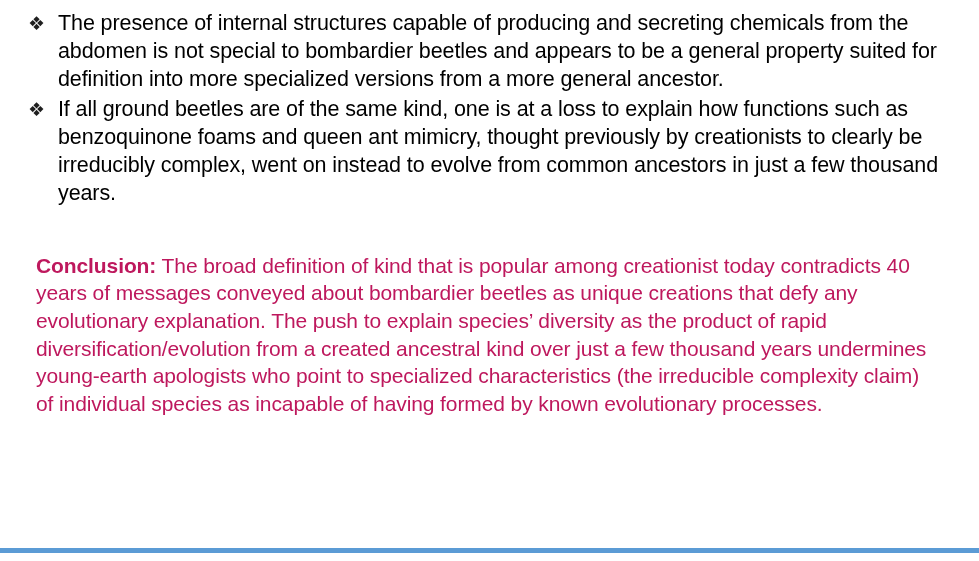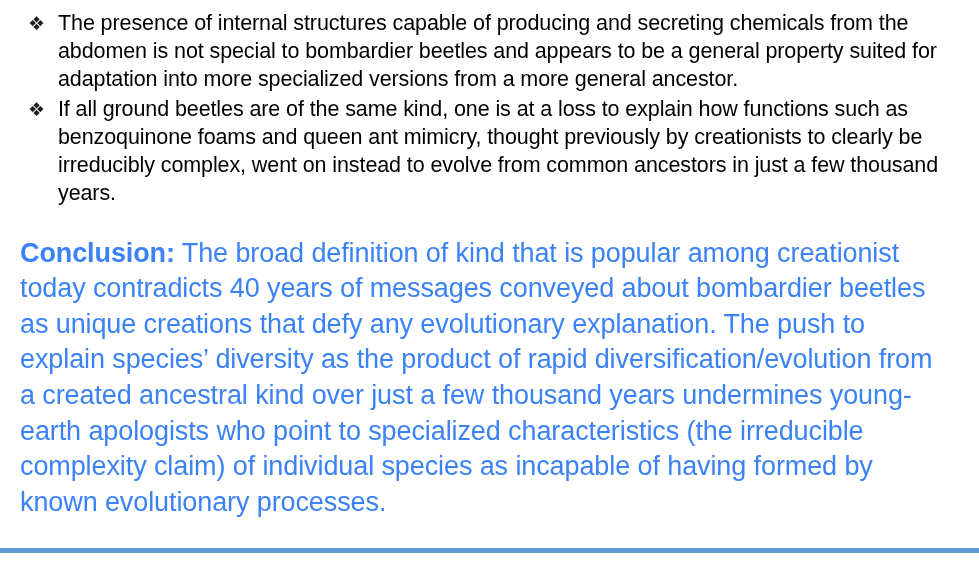--- a/index.html
+++ b/index.html
@@ -40,24 +40,24 @@
   }
   .bullet-marker {
     position: absolute;
     left: 8px;
     top: 0px;
     font-size: 19px;
     line-height: 1.45;
     color: #1f1f1f;
   }
   .para {
-    margin: 0;
-    font-size: 27px;
+    margin: 16px;
+    font-size: 21px;
     line-height: 1.32;
-    color: #3b82f6;
+    color: #be185d;
     letter-spacing: -0.1px;
   }
   .spacer {
     height: 26px;
   }
   .bold {
     font-weight: bold;
   }
   .ital {
   }
@@ -72,21 +72,21 @@
 </style>
 </head>
 <body>
 
 <div class="slide">
   <div class="content">
 
     <ul class="bullet-list">
       <li class="bullet-item">
         <span class="bullet-marker">❖</span>
-        <span class="bullet-text"><span>The presence of internal structures capable of producing and secreting chemicals  from the abdomen is not special to bombardier beetles and appears to be a general property suited for adaptation into more specialized versions from a more general ancestor.</span></span>
+        <span class="bullet-text"><span>The presence of internal structures capable of producing and secreting chemicals  from the abdomen is not special to bombardier beetles and appears to be a general property suited for definition into more specialized versions from a more general ancestor.</span></span>
       </li>
       <li class="bullet-item">
         <span class="bullet-marker">❖</span>
         <span class="bullet-text"><span>If all ground beetles are of the same </span><span class="ital">kind</span><span>, one is at a loss to explain how functions such as benzoquinone foams and queen ant mimicry, thought previously by creationists to </span><span class="ital">clearly be</span><span> irreducibly complex, went on instead to evolve from common ancestors in just a few thousand years.</span></span>
       </li>
     </ul>
 
     <div class="spacer"></div>
 
     <p class="para"><span class="bold">Conclusion:</span><span> The broad definition of </span><span class="ital">kind</span><span> that is popular among creationist today contradicts 40 years of messages conveyed about bombardier beetles as unique creations that defy any evolutionary explanation. The push to explain species’ diversity as the product of rapid diversification/evolution from a created ancestral </span><span class="ital">kind</span><span> over just a few thousand years undermines young-earth apologists who point to specialized characteristics (the irreducible complexity claim) of individual species as incapable of having formed by known evolutionary processes.</span></p>

